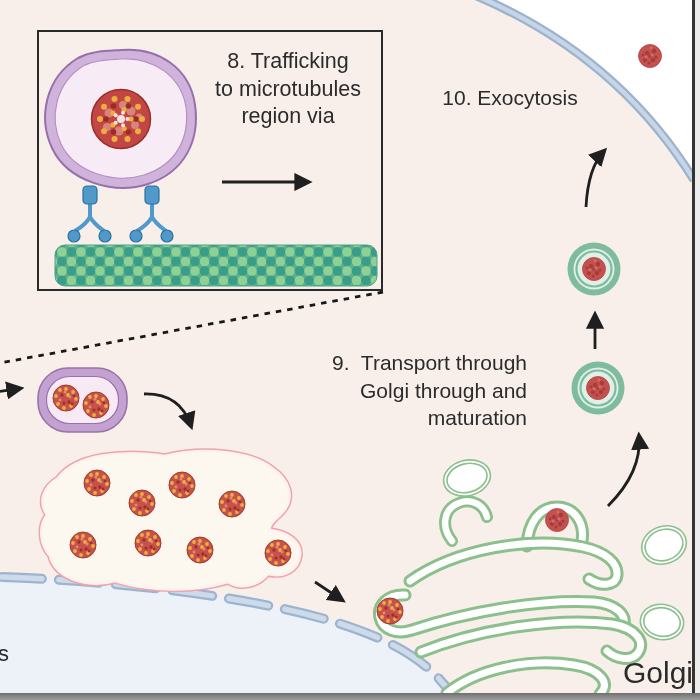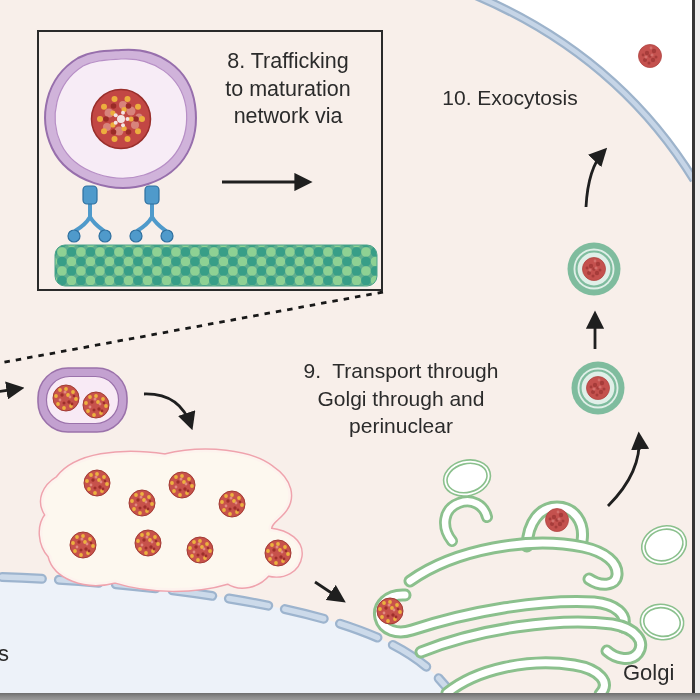--- a/index.html
+++ b/index.html
@@ -14,22 +14,22 @@
     position:absolute;color:#2b2b2b;font-size:21px;line-height:27.5px;
     text-align:center;white-space:nowrap;
   }
   .lbl span{display:block;}
   #inset-box{
     position:absolute;left:37px;top:30px;width:346px;height:261px;
     border:2.5px solid #2a2a2a;box-sizing:border-box;background:transparent;
   }
   #inset-label{left:198px;top:48px;width:180px;font-size:21.5px;}
   #exocytosis-label{left:419px;top:84px;width:182px;}
-  #transport-label{left:275px;top:357px;width:252px;}
-  #golgi-label{left:623px;top:659px;width:70px;text-align:left;font-size:22px;}
+  #transport-label{left:275px;top:349px;width:252px;text-align:right;}
+  #golgi-label{left:623px;top:659px;width:70px;text-align:left;font-size:30px;}
   #cutoff-label{left:-2px;top:640px;width:30px;text-align:left;font-size:22px;}
   #right-edge-line{position:absolute;left:692px;top:0;width:3px;height:700px;background:#343434;}
   #right-edge-gap{position:absolute;left:695px;top:0;width:5px;height:700px;background:#ededed;}
   #bottom-bar{position:absolute;left:0;top:693px;width:700px;height:7px;
     background:linear-gradient(180deg,#6e6e6e 0%,#8b8b8b 55%,#9c9c9c 100%);}
 </style>
 </head>
 <body>
 
 <div id="stage">
@@ -279,32 +279,32 @@
       </g>
 
       <path d="M222,182 L308,182" fill="none" stroke="#1f1f1f" stroke-width="2.8" marker-end="url(#ah)"></path>
     </g>
   </svg>
 
   <div id="inset-box"></div>
 
   <div class="lbl" id="inset-label">
     <span>8. Trafficking</span>
-    <span>to maturation</span>
-    <span>network via</span>
+    <span>to microtubules</span>
+    <span>region via</span>
   </div>
 
   <div class="lbl" id="exocytosis-label">
     <span>10. Exocytosis</span>
   </div>
 
   <div class="lbl" id="transport-label">
     <span>9.&nbsp; Transport through</span>
     <span>Golgi through and</span>
-    <span>perinuclear</span>
+    <span>maturation</span>
   </div>
 
   <div class="lbl" id="golgi-label">
     <span>Golgi</span>
   </div>
 
   <div class="lbl" id="cutoff-label">
     <span>s</span>
   </div>
 

